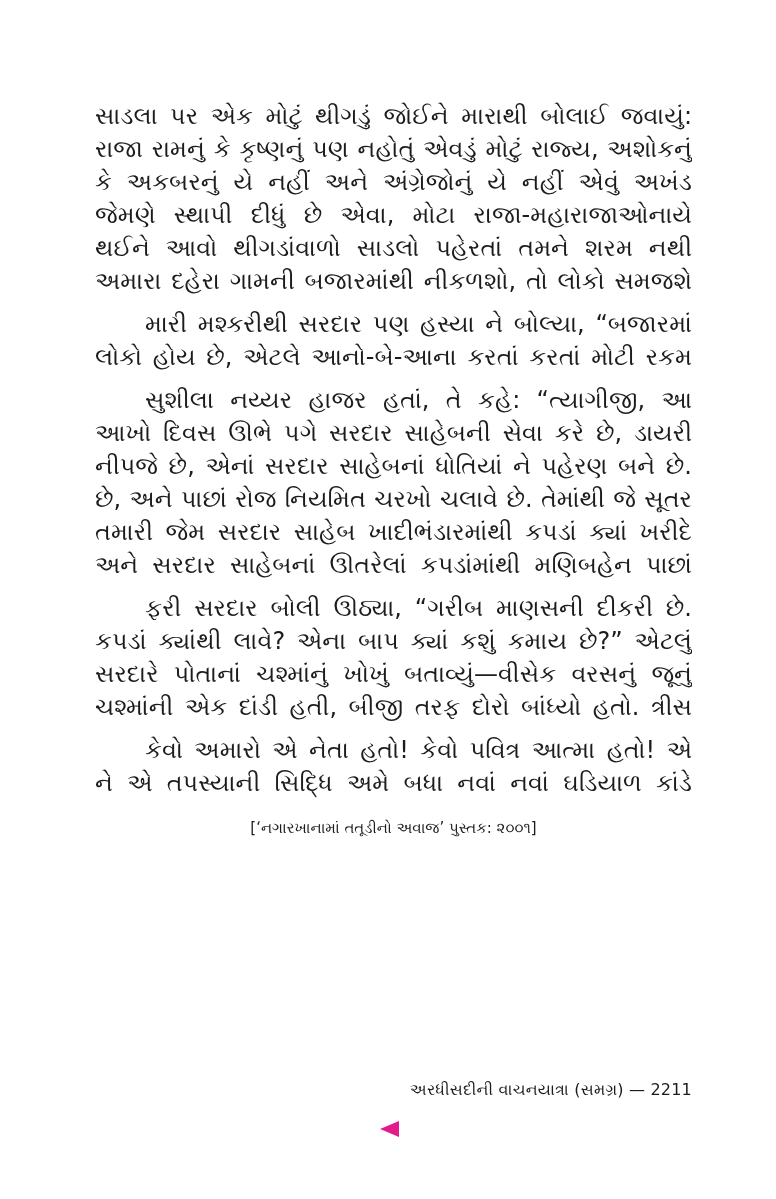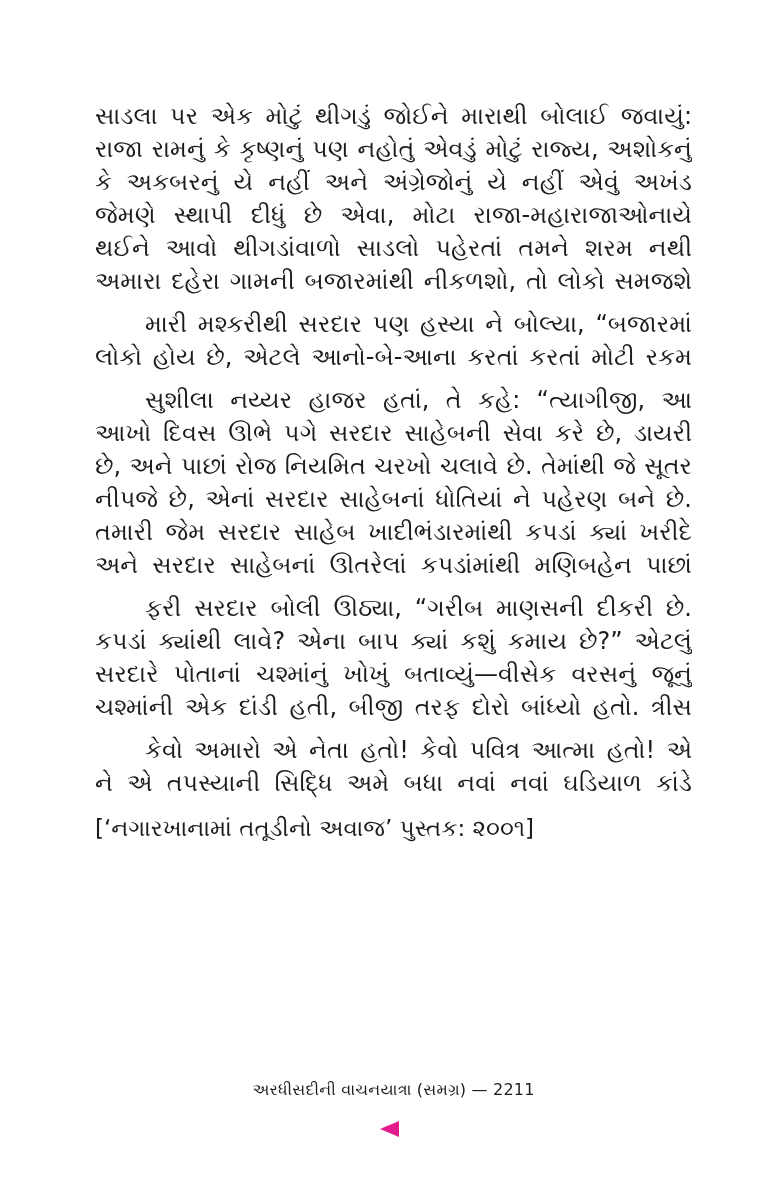--- a/index.html
+++ b/index.html
@@ -37,29 +37,29 @@
   .line.last {
     text-align-last: auto;
   }
   .line.indent {
     padding-left: 50px;
   }
   .attribution {
     margin-top: 12px;
     height: 33px;
     overflow: hidden;
-    text-align: left;
-    font-size: 23px;
+    text-align: center;
+    font-size: 15px;
   }
   .footer {
     position: absolute;
     top: 1080px;
     left: 95px;
     width: 597px;
-    text-align: center;
+    text-align: right;
     font-size: 16px;
     color: #1c1c1c;
     letter-spacing: 0.2px;
   }
   .nav-triangle {
     position: absolute;
     left: 380px;
     top: 1121px;
     width: 0;
     height: 0;
@@ -86,22 +86,22 @@
     </div>
 
     <div class="para">
       <span class="line indent">મારી મશ્કરીથી સરદાર પણ હસ્યા ને બોલ્યા, “બજારમાં ઘણા</span>
       <span class="line">લોકો હોય છે, એટલે આનો-બે-આના કરતાં કરતાં મોટી રકમ ભેગી</span>
     </div>
 
     <div class="para">
       <span class="line indent">સુશીલા નય્યર હાજર હતાં, તે કહે: “ત્યાગીજી, આ મણિબહેન</span>
       <span class="line">આખો દિવસ ઊભે પગે સરદાર સાહેબની સેવા કરે છે, ડાયરી લખે</span>
+      <span class="line">નીપજે છે, એનાં સરદાર સાહેબનાં ધોતિયાં ને પહેરણ બને છે.</span>
       <span class="line">છે, અને પાછાં રોજ નિયમિત ચરખો ચલાવે છે. તેમાંથી જે સૂતર</span>
-      <span class="line">નીપજે છે, એનાં સરદાર સાહેબનાં ધોતિયાં ને પહેરણ બને છે.</span>
       <span class="line">તમારી જેમ સરદાર સાહેબ ખાદીભંડારમાંથી કપડાં ક્યાં ખરીદે છે?</span>
       <span class="line">અને સરદાર સાહેબનાં ઊતરેલાં કપડાંમાંથી મણિબહેન પાછાં પોતાનાં</span>
     </div>
 
     <div class="para">
       <span class="line indent">ફરી સરદાર બોલી ઊઠ્યા, “ગરીબ માણસની દીકરી છે. સારાં</span>
       <span class="line">કપડાં ક્યાંથી લાવે? એના બાપ ક્યાં કશું કમાય છે?” એટલું કહીને</span>
       <span class="line">સરદારે પોતાનાં ચશ્માંનું ખોખું બતાવ્યું—વીસેક વરસનું જૂનું હશે.</span>
       <span class="line">ચશ્માંની એક દાંડી હતી, બીજી તરફ દોરો બાંધ્યો હતો. ત્રીસ વરસની</span>
     </div>

